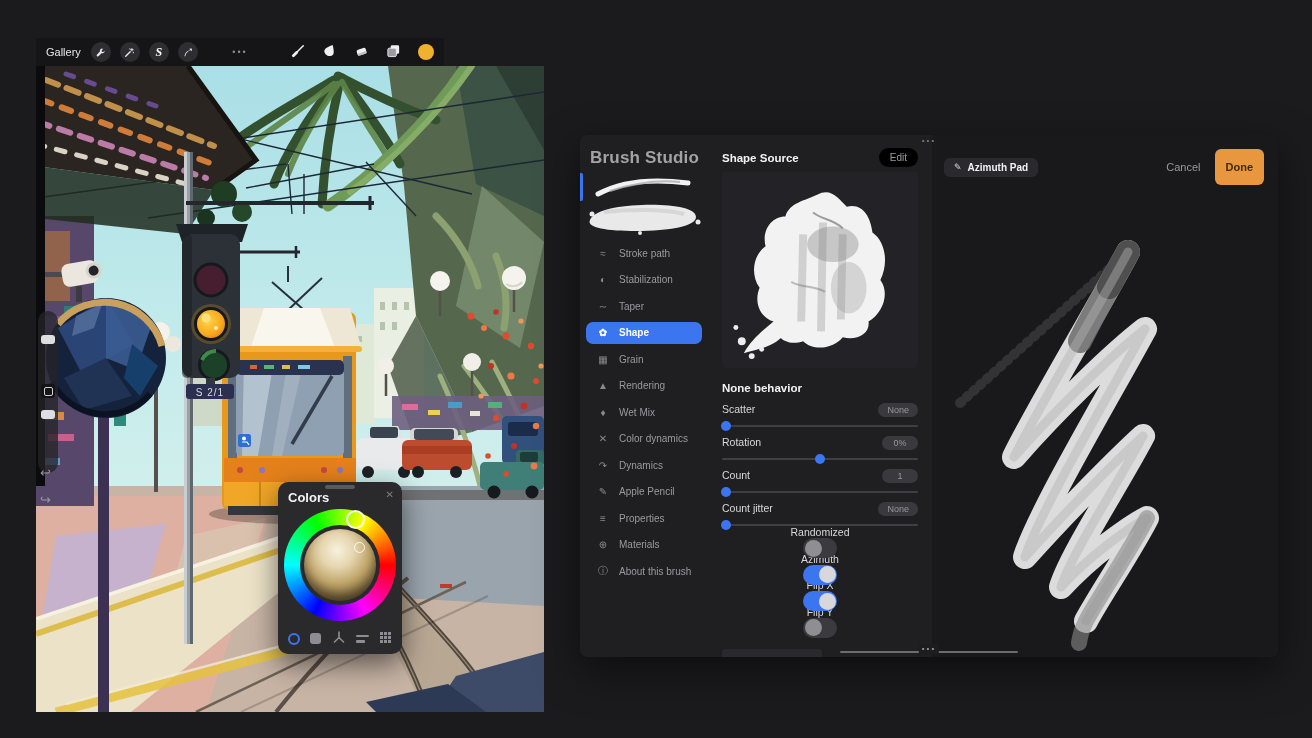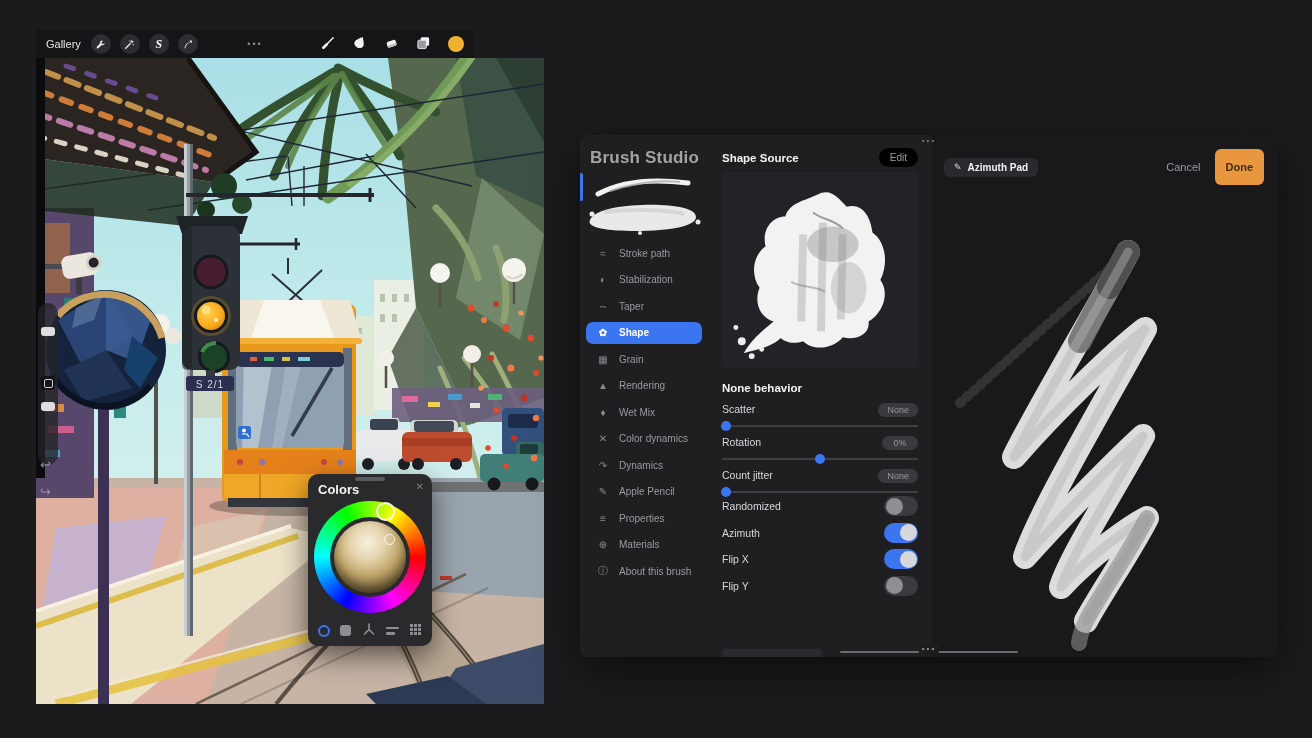--- a/index.html
+++ b/index.html
@@ -1,20 +1,20 @@
 <!DOCTYPE html>
 <html style="--accent: #3b76f0; --done: #e9973e; --swatch: #f0b22e;"><head>
 <meta charset="utf-8">
 <style>
   html,body{margin:0;padding:0;background:#101012;}
   .stage{position:relative;width:1312px;height:738px;background:#1b1b1d;overflow:hidden;
          font-family:"Liberation Sans",sans-serif;-webkit-font-smoothing:antialiased;}
 
   
-  .canvas-window{position:absolute;left:36px;top:30px;width:408px;height:674px;background:#0e0e10;padding-left:30px;}
+  .canvas-window{position:absolute;left:36px;top:38px;width:408px;height:674px;background:#0e0e10;}
   .canvas-toolbar{position:absolute;top:0;left:0;right:0;height:28px;background:rgba(22,22,24,.95);
       display:flex;align-items:center;padding:0 10px;z-index:5;box-sizing:border-box;}
   .gallery-label{font-size:11px;color:#e6e6e8;margin-right:10px;}
   .tb-circle{width:20px;height:20px;border-radius:50%;background:#2e2e32;display:flex;align-items:center;
       justify-content:center;margin-right:9px;flex:none;}
   .tb-circle svg{display:block}
   .tb-s{font-family:"Liberation Serif",serif;font-style:italic;font-weight:700;font-size:12px;color:#fff;line-height:1;}
   .tb-center-dots{position:absolute;left:0;right:0;text-align:center;font-size:9px;letter-spacing:2px;color:#8a8a8e;pointer-events:none;}
   .tb-right{margin-left:auto;display:flex;align-items:center;gap:17px;z-index:2;}
   .color-swatch{width:16px;height:16px;border-radius:50%;background:var(--swatch,#f0b22e);}
@@ -79,21 +79,21 @@
   .ss-title,.sb-title{font-size:11.5px;font-weight:700;color:#f2f2f4;}
   .edit-pill{background:#000000;color:#9a9aa0;font-size:10px;padding:4px 11px;border-radius:10px;}
   .shape-preview{margin-top:5px;height:196px;background:#232327;border-radius:4px;overflow:hidden;}
   .sb-title{margin-top:14px;}
   .slider-row{margin-top:9px;}
   .sl-head{display:flex;justify-content:space-between;align-items:flex-start;height:15px;}
   .sl-label,.tg-label{font-size:10.5px;color:#d8d8dc;}
   .value-pill{background:#39393e;color:#97979c;font-size:9px;padding:2px 9px;border-radius:8px;min-width:18px;text-align:center;}
   .bs-slider{position:relative;margin-top:7px;height:2px;background:#3e3e43;border-radius:1px;}
   .bs-slider .thumb{position:absolute;top:-4px;width:10px;height:10px;border-radius:50%;background:var(--accent,#3b76f0);}
-  .toggle-row{display:flex;justify-content:space-between;align-items:center;height:26.5px;}
+  .toggle-row{display:flex;justify-content:space-between;align-items:center;height:26.5px;flex-direction:column;}
   .toggle-row:first-of-type{margin-top:6px;}
   .bs-toggle{width:34px;height:20px;border-radius:10px;background:#3a3a3f;position:relative;flex:none;}
   .bs-toggle .knob{position:absolute;top:1.5px;left:1.5px;width:17px;height:17px;border-radius:50%;background:#8e8e93;}
   .bs-toggle.on{background:var(--accent,#3b76f0);}
   .bs-toggle.on .knob{left:15.5px;background:#d8d8dc;}
   .partial-next{position:absolute;bottom:0;left:14px;width:100px;height:8px;background:#2a2a2e;border-radius:4px 4px 0 0;}
 
   .bs-pad{flex:1;background:#19191c;position:relative;}
   .pad-header{position:absolute;top:14px;left:12px;right:14px;display:flex;align-items:center;z-index:2;}
   .pad-pill{display:flex;align-items:center;gap:6px;background:#2a2a2e;border-radius:6px;padding:4px 10px;}
@@ -577,20 +577,29 @@
         <div class="sl-head">
             <span class="sl-label">Rotation</span>
             <span class="value-pill">0%</span>
           </div>
         <div class="bs-slider">
             <div class="thumb" style="left: calc(50% - 5px);"></div>
           </div>
       </div>
       <div class="slider-row">
         <div class="sl-head">
+            <span class="sl-label">Count</span>
+            <span class="value-pill">1</span>
+          </div>
+        <div class="bs-slider">
+            <div class="thumb" style="left: calc(2% - 5px);"></div>
+          </div>
+      </div>
+      <div class="slider-row">
+        <div class="sl-head">
             <span class="sl-label">Count jitter</span>
             <span class="value-pill">None</span>
           </div>
         <div class="bs-slider">
             <div class="thumb" style="left: calc(2% - 5px);"></div>
           </div>
       </div>
 
       <div class="toggle-row">
         <span class="tg-label">Randomized</span>

